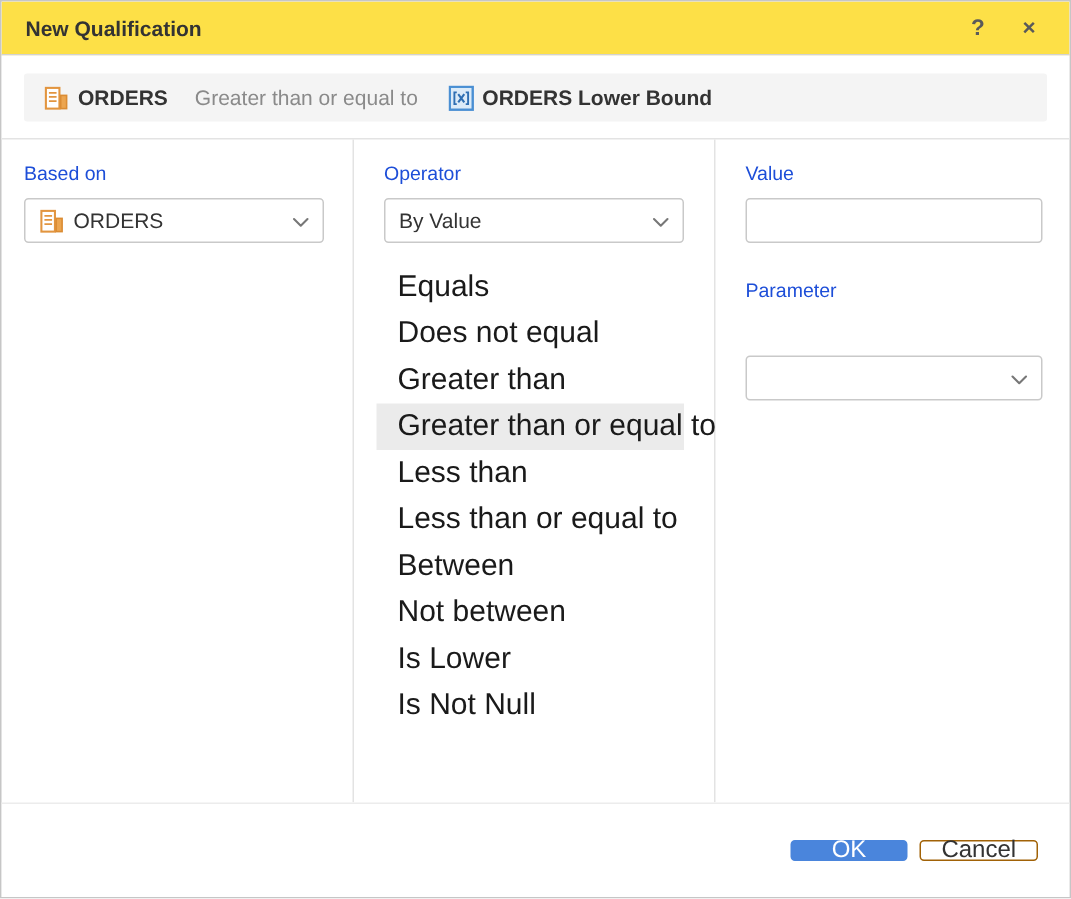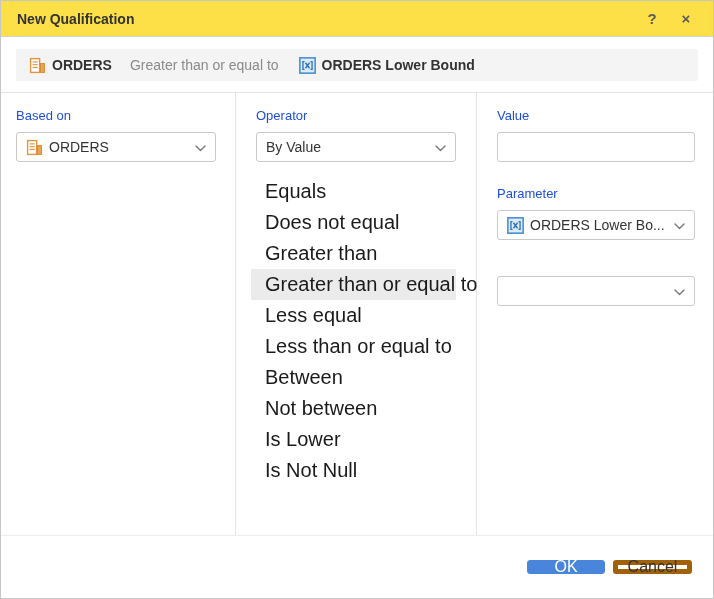--- a/index.html
+++ b/index.html
@@ -105,21 +105,21 @@
   .btn {
     height: 14px; border-radius: 3px;
     font-family: "Liberation Sans", sans-serif;
     font-size: 16px; cursor: pointer;
     display: inline-flex; align-items: center; justify-content: center;
   }
   .btn-primary {
     width: 78px; background: #4a85dc; border: 1px solid #4a85dc; color: #fff;
   }
   .btn-secondary {
-    width: 79px; background: #fff; border: 5px solid #a16207; color: #333;
+    width: 79px; background: #fff; border: 1px solid #a16207; color: #333;
     margin-left: 8px;
   }
 </style>
 </head>
 <body>
 
 <div class="dialog">
 
   <div class="titlebar">
     <span class="title">New Qualification</span>
@@ -184,55 +184,39 @@
           <svg width="11" height="7" viewBox="0 0 11 7">
               <polyline points="1,1 5.5,5.5 10,1" fill="none" stroke="#777" stroke-width="1.4" stroke-linecap="round" stroke-linejoin="round"></polyline>
             </svg>
         </span>
       </div>
       <div class="op-list">
         <div class="op-item">Equals</div>
         <div class="op-item">Does not equal</div>
         <div class="op-item">Greater than</div>
         <div class="op-item selected">Greater than or equal to</div>
-        <div class="op-item">Less equal</div>
+        <div class="op-item">Less than</div>
         <div class="op-item">Less than or equal to</div>
         <div class="op-item">Between</div>
         <div class="op-item">Not between</div>
         <div class="op-item">Is Lower</div>
         <div class="op-item">Is Not Null</div>
       </div>
     </div>
 
     <div class="col col3">
       <div class="field">
         <div class="field-label">Value</div>
         <div class="text-input">
           <input class="raw" type="text" placeholder="" value="" style="">
         </div>
       </div>
 
       <div class="field mt-param">
         <div class="field-label">Parameter</div>
-        <div class="select">
-          <span class="icon16">
-            <svg width="17" height="17" viewBox="0 0 16 16">
-              <rect x="0.8" y="0.8" width="14.4" height="14.4" fill="#dcebf8" stroke="#4a8fd3" stroke-width="1.5"></rect>
-              <path d="M5.2 4.3 H3.7 V11.7 H5.2" fill="none" stroke="#2f6fb3" stroke-width="1.2"></path>
-              <path d="M10.8 4.3 H12.3 V11.7 H10.8" fill="none" stroke="#2f6fb3" stroke-width="1.2"></path>
-              <path d="M6.1 5.4 L9.9 10.6 M9.9 5.4 L6.1 10.6" stroke="#2f6fb3" stroke-width="1.3"></path>
-            </svg>
-          </span>
-          <span class="sel-text">ORDERS Lower Bo...</span>
-          <span class="chev">
-            <svg width="11" height="7" viewBox="0 0 11 7">
-                <polyline points="1,1 5.5,5.5 10,1" fill="none" stroke="#777" stroke-width="1.4" stroke-linecap="round" stroke-linejoin="round"></polyline>
-              </svg>
-          </span>
-        </div>
       </div>
 
       <div class="field mt-metric">
         <div class="select">
           <span class="sel-text no-icon"></span>
           <span class="chev">
             <svg width="11" height="7" viewBox="0 0 11 7">
                 <polyline points="1,1 5.5,5.5 10,1" fill="none" stroke="#777" stroke-width="1.4" stroke-linecap="round" stroke-linejoin="round"></polyline>
               </svg>
           </span>

